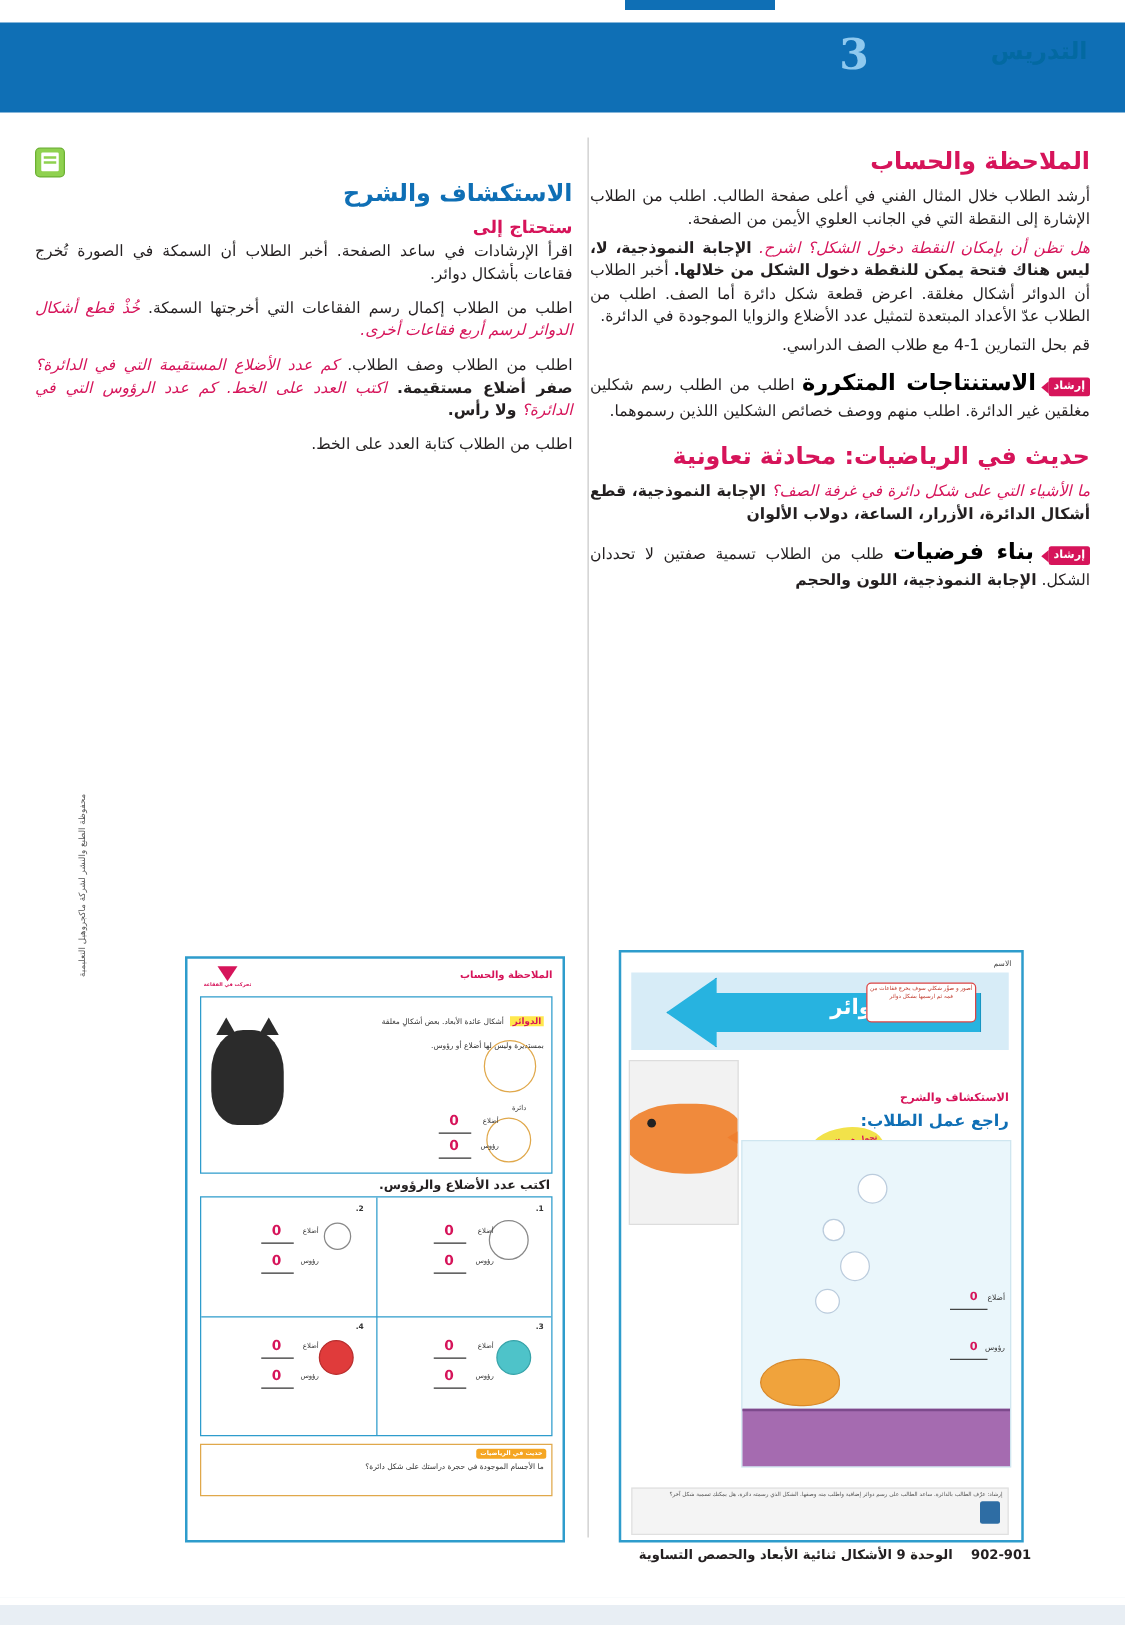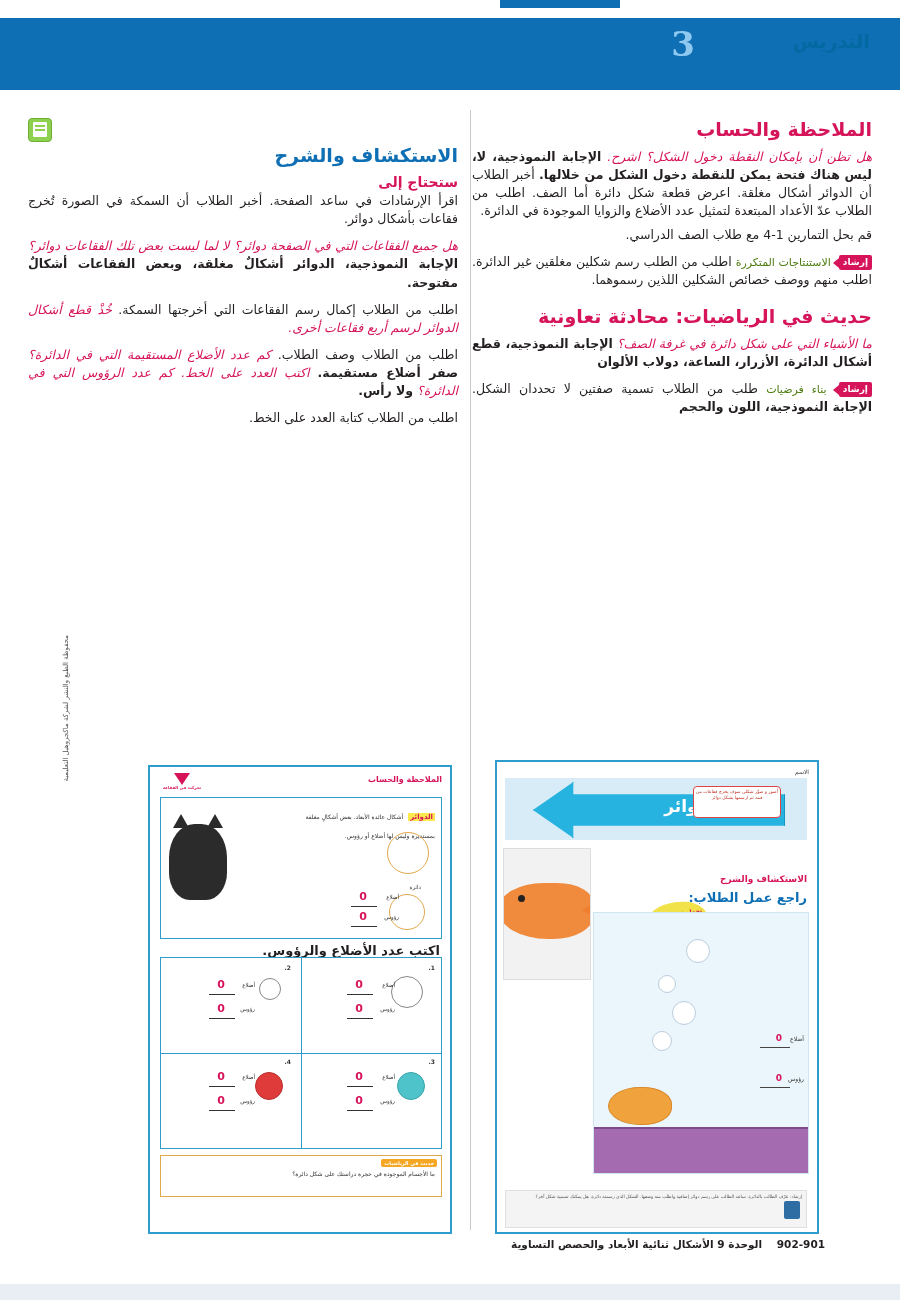--- a/index.html
+++ b/index.html
@@ -59,21 +59,21 @@
   .badge{
     display:inline-block;background:#d6145a;color:#fff;font-size:9px;font-weight:bold;
     padding:1px 4px;border-radius:2px;margin-left:4px;position:relative;top:-1px;
     letter-spacing:0px;
   }
   .badge::after{
     content:"";position:absolute;left:-6px;top:3px;
     border-top:5px solid transparent;border-bottom:5px solid transparent;
     border-right:6px solid #d6145a;
   }
-  .lbl-head{color:#4d7c0f;font-weight:normal;font-size:11px;}
+  .lbl-head{color:#000000;font-weight:bold;font-size:18px;}
 
   
   .mini-icon{
     position:absolute;left:0px;top:0px;width:22px;height:22px;border-radius:4px;
     background:#8fd14f;border:1px solid #6bb032;
   }
   .mini-icon span{
     position:absolute;left:4px;top:3px;width:14px;height:15px;background:#ffffff;
     border-radius:1px;
   }
@@ -184,21 +184,21 @@
   }
   .tl-cat::before{
     content:"";position:absolute;left:4px;top:-10px;width:0;height:0;
     border-left:8px solid transparent;border-right:8px solid transparent;border-bottom:14px solid #2b2b2b;
   }
   .tl-cat::after{
     content:"";position:absolute;right:4px;top:-10px;width:0;height:0;
     border-left:8px solid transparent;border-right:8px solid transparent;border-bottom:14px solid #2b2b2b;
   }
   .tl-circ{position:absolute;border:1.5px solid #e0a84b;border-radius:50%;}
-  .tl-subhead{position:absolute;right:10px;top:176px;font-size:13px;color:#231f20;font-weight:bold;}
+  .tl-subhead{position:absolute;right:10px;top:176px;font-size:10px;color:#231f20;font-weight:bold;}
   .tl-grid{position:absolute;left:10px;top:190px;width:280px;height:190px;border:1px solid #2e9ccc;}
   .tl-grid .v{position:absolute;left:140px;top:0;width:1px;height:190px;background:#2e9ccc;}
   .tl-grid .h{position:absolute;left:0;top:95px;width:280px;height:1px;background:#2e9ccc;}
   .tl-zero{position:absolute;font-size:11px;color:#d6145a;font-weight:bold;}
   .tl-ul{position:absolute;height:1px;background:#333;}
   .tl-sm{position:absolute;font-size:5.5px;color:#333;}
   .tl-num{position:absolute;font-size:6px;color:#333;font-weight:bold;}
   .tl-ball-red{position:absolute;width:26px;height:26px;border-radius:50%;background:#e03b3b;border:1px solid #b82d2d;}
   .tl-ball-teal{position:absolute;width:26px;height:26px;border-radius:50%;background:#4ec3c9;border:1px solid #37a3a9;}
   .tl-foot{position:absolute;left:10px;top:388px;width:280px;height:40px;border:1px solid #e0a84b;background:#fff;}
@@ -216,20 +216,21 @@
 
   <div class="header-band"></div>
   <div class="header-num">3</div>
   <div class="header-title">التدريس</div>
 
   <div class="col-divider"></div>
 
   <div class="col col-right">
     <div class="sec-title">الملاحظة والحساب</div>
 
+    <p class="tight">أرشد الطلاب خلال المثال الفني في أعلى صفحة الطالب. اطلب من الطلاب الإشارة إلى النقطة التي في الجانب العلوي الأيمن من الصفحة.</p>
 
     <p class="tight">
       <span class="ital">هل تظن أن بإمكان النقطة دخول الشكل؟ اشرح.</span>
       <span class="bold black">الإجابة النموذجية، لا، ليس هناك فتحة يمكن للنقطة دخول الشكل من خلالها.</span>
       <span class="black">أخبر الطلاب أن الدوائر أشكال مغلقة. اعرض قطعة شكل دائرة أما الصف. اطلب من الطلاب عدّ الأعداد المبتعدة لتمثيل عدد الأضلاع والزوايا الموجودة في الدائرة.</span>
     </p>
 
     <p>قم بحل التمارين 1-4 مع طلاب الصف الدراسي.</p>
 
     <p>
@@ -256,24 +257,20 @@
     <div style="position:relative;height:26px;">
       <div class="mini-icon">
           <span></span>
         </div>
     </div>
     <div class="sec-title blue">الاستكشاف والشرح</div>
     <div class="sub-title">ستحتاج إلى</div>
 
     <p>اقرأ الإرشادات في ساعد الصفحة. أخبر الطلاب أن السمكة في الصورة تُخرج فقاعات بأشكال دوائر.</p>
 
-    <p>
-      <span class="ital">هل جميع الفقاعات التي في الصفحة دوائر؟ لا لما ليست بعض تلك الفقاعات دوائر؟</span>
-      <span class="bold black">الإجابة النموذجية، الدوائر أشكالٌ مغلقة، وبعض الفقاعات أشكالٌ مفتوحة.</span>
-    </p>
 
     <p>
       <span>اطلب من الطلاب إكمال رسم الفقاعات التي أخرجتها السمكة.</span>
       <span class="ital">خُذْ قطع أشكال الدوائر لرسم أربع فقاعات أخرى.</span>
     </p>
 
     <p>
       <span>اطلب من الطلاب وصف الطلاب.</span>
       <span class="ital">كم عدد الأضلاع المستقيمة التي في الدائرة؟</span>
       <span class="bold black">صفر أضلاع مستقيمة.</span>

